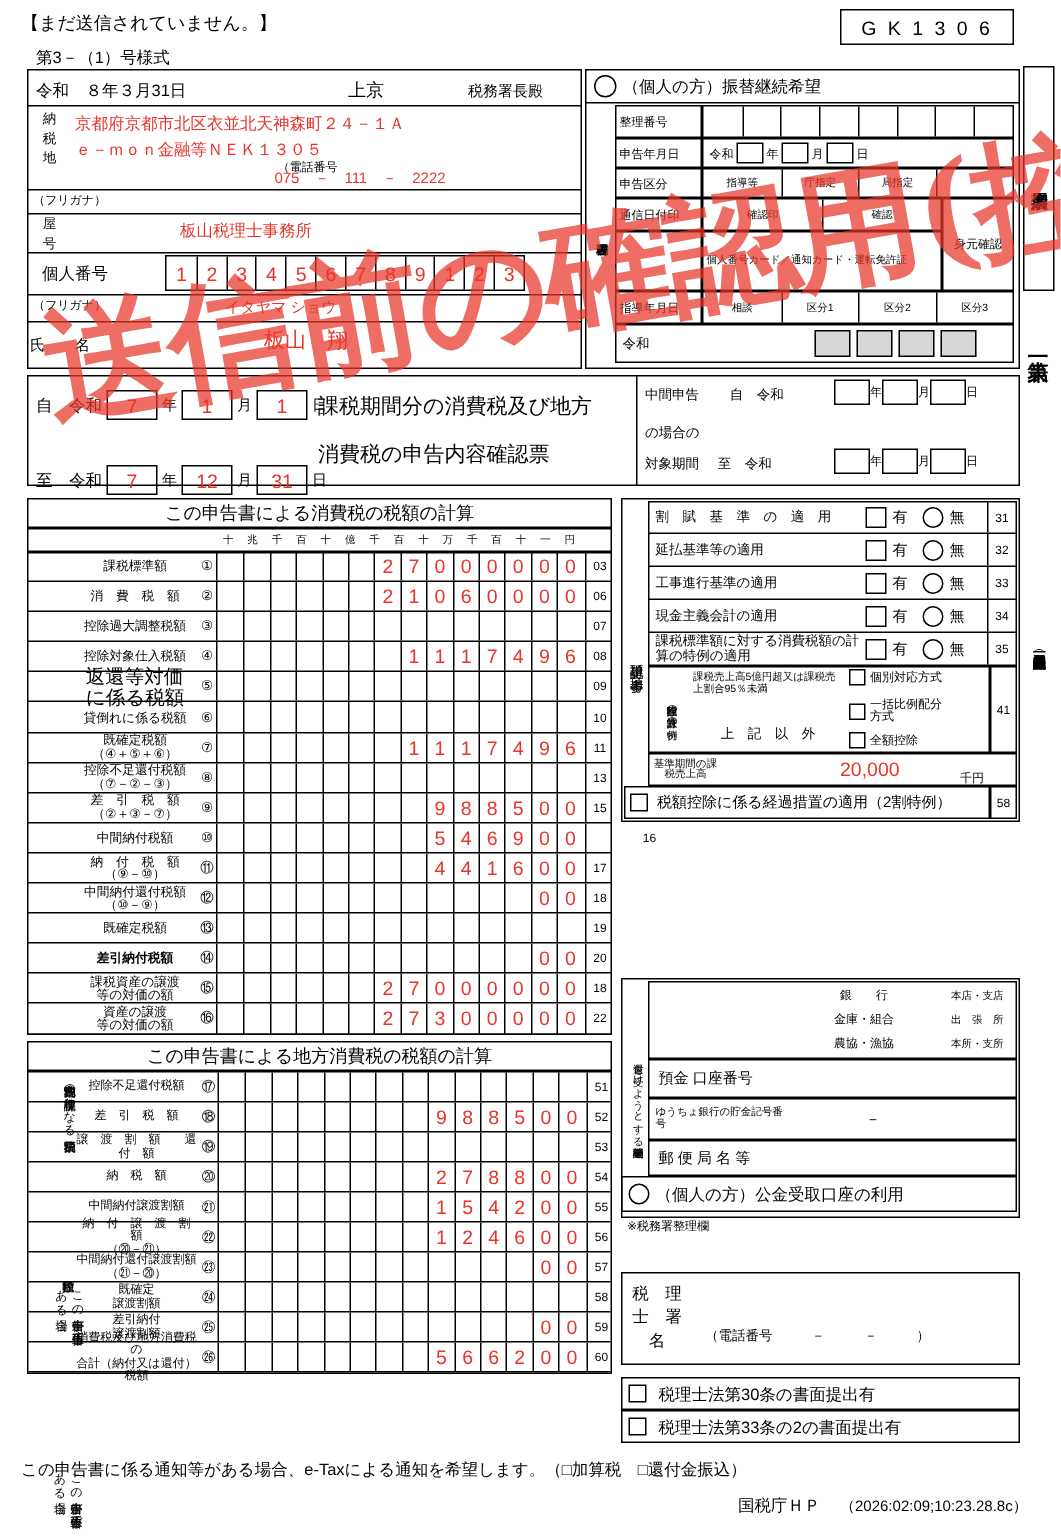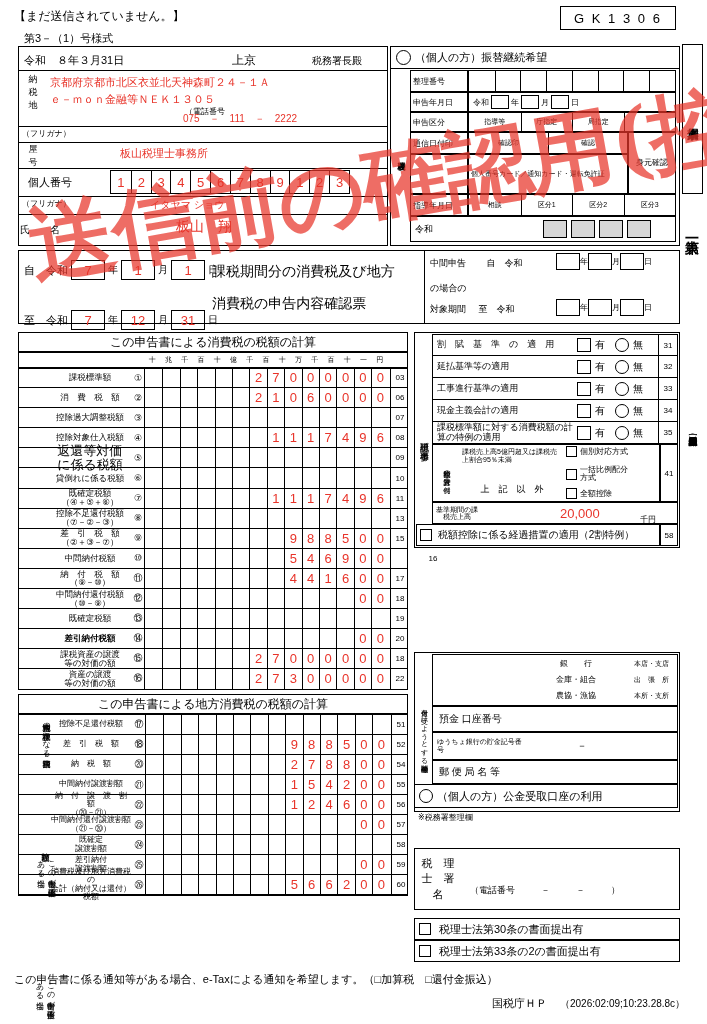--- a/index.html
+++ b/index.html
@@ -886,20 +886,41 @@
           <div style="width: 17.4px; height: 100%;">
             <span class="num">0</span>
           </div>
           <div style="width: 17.4px; height: 100%;">
             <span class="num">0</span>
           </div>
         </div>
         <div style="position: absolute; left: 372px; top: 0px; width: 18px; height: 100%; display: flex; align-items: center; justify-content: center; font-size: 8px; border-left: 1px solid rgb(0, 0, 0);">52</div>
       </div>
       <div style="position: relative; height: 20px; border-bottom: 1px solid rgb(0, 0, 0); box-sizing: border-box;">
+        <div style="position: absolute; left: 30px; top: 0px; width: 84px; height: 100%; display: flex; align-items: center; justify-content: center; text-align: center; font-size: 8px; line-height: 1.05; white-space: pre-line;">譲　渡　割　額　　還　付　額</div>
+        <div style="position: absolute; left: 114px; top: 0px; width: 12px; height: 100%; display: flex; align-items: center; justify-content: center; font-size: 9px;">⑲</div>
+        <div class="cellgrid" style="position: absolute; left: 126px; top: 0px; width: 244px; height: 100%; border-left: 1px solid rgb(0, 0, 0);">
+          <div style="width: 17.4px; height: 100%;"></div>
+          <div style="width: 17.4px; height: 100%;"></div>
+          <div style="width: 17.4px; height: 100%;"></div>
+          <div style="width: 17.4px; height: 100%;"></div>
+          <div style="width: 17.4px; height: 100%;"></div>
+          <div style="width: 17.4px; height: 100%;"></div>
+          <div style="width: 17.4px; height: 100%;"></div>
+          <div style="width: 17.4px; height: 100%;"></div>
+          <div style="width: 17.4px; height: 100%;"></div>
+          <div style="width: 17.4px; height: 100%;"></div>
+          <div style="width: 17.4px; height: 100%;"></div>
+          <div style="width: 17.4px; height: 100%;"></div>
+          <div style="width: 17.4px; height: 100%;"></div>
+          <div style="width: 17.4px; height: 100%;"></div>
+        </div>
+        <div style="position: absolute; left: 372px; top: 0px; width: 18px; height: 100%; display: flex; align-items: center; justify-content: center; font-size: 8px; border-left: 1px solid rgb(0, 0, 0);">53</div>
+      </div>
+      <div style="position: relative; height: 20px; border-bottom: 1px solid rgb(0, 0, 0); box-sizing: border-box;">
         <div style="position: absolute; left: 30px; top: 0px; width: 84px; height: 100%; display: flex; align-items: center; justify-content: center; text-align: center; font-size: 8px; line-height: 1.05; white-space: pre-line;">納　税　額</div>
         <div style="position: absolute; left: 114px; top: 0px; width: 12px; height: 100%; display: flex; align-items: center; justify-content: center; font-size: 9px;">⑳</div>
         <div class="cellgrid" style="position: absolute; left: 126px; top: 0px; width: 244px; height: 100%; border-left: 1px solid rgb(0, 0, 0);">
           <div style="width: 17.4px; height: 100%;"></div>
           <div style="width: 17.4px; height: 100%;"></div>
           <div style="width: 17.4px; height: 100%;"></div>
           <div style="width: 17.4px; height: 100%;"></div>
           <div style="width: 17.4px; height: 100%;"></div>
           <div style="width: 17.4px; height: 100%;"></div>
           <div style="width: 17.4px; height: 100%;"></div>

